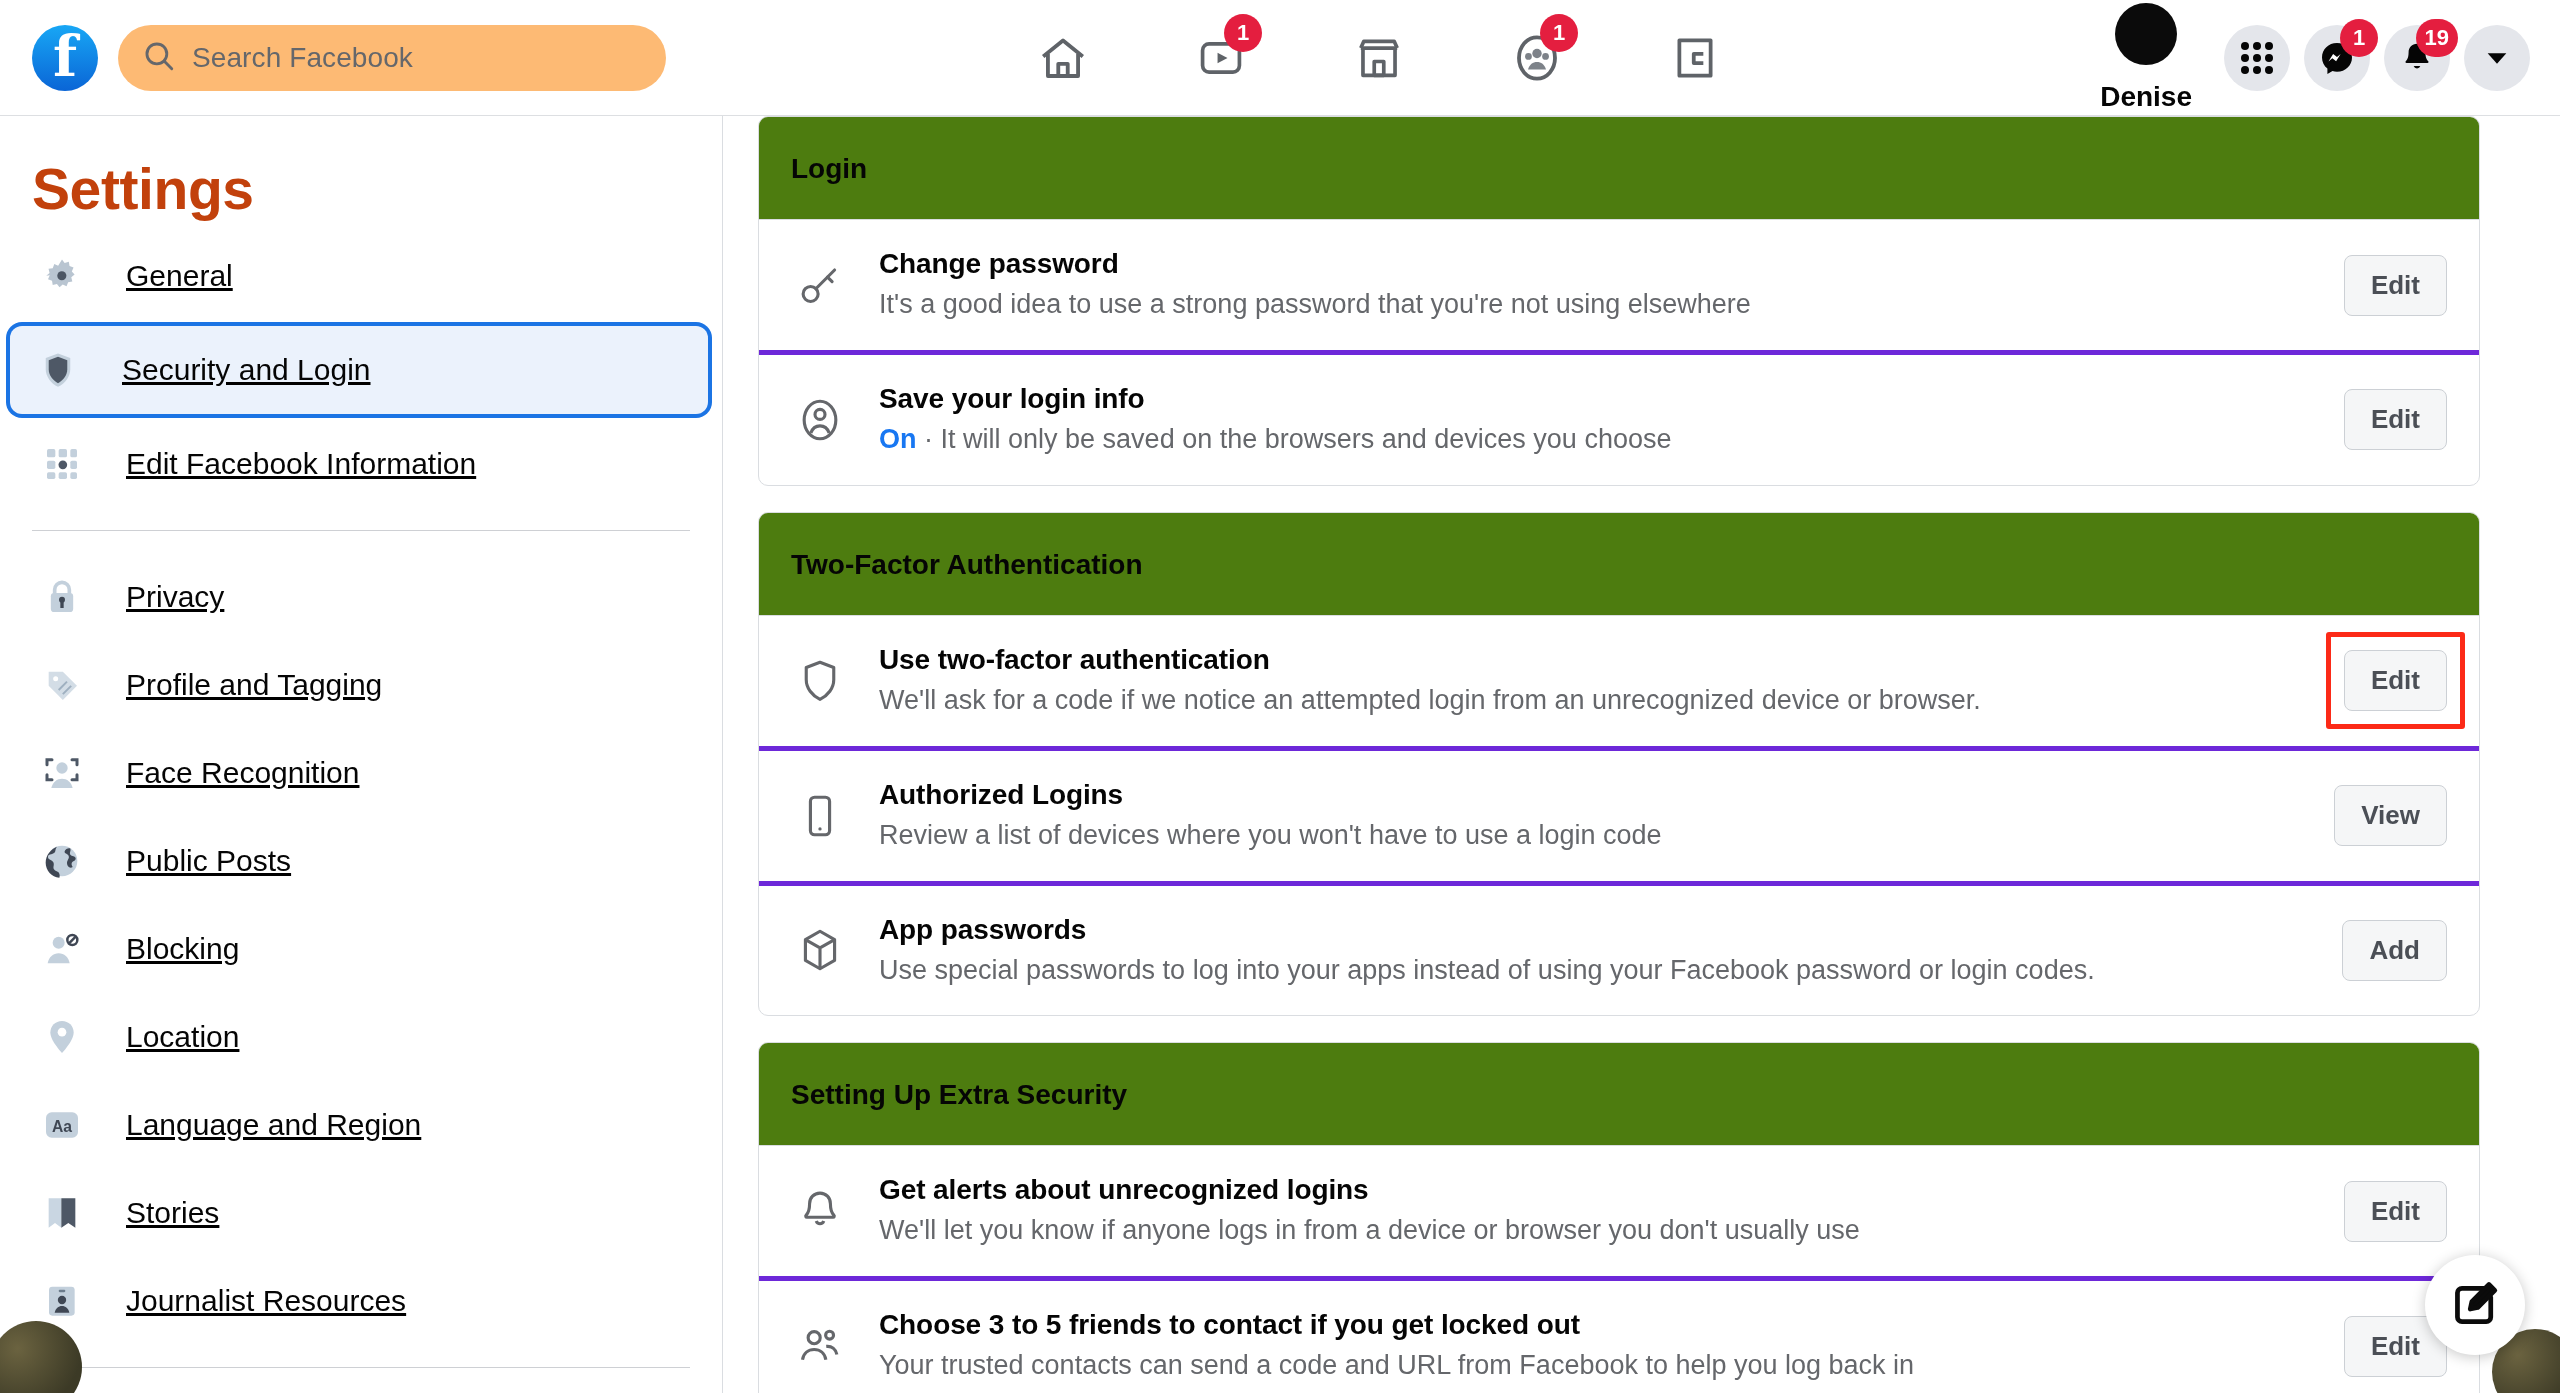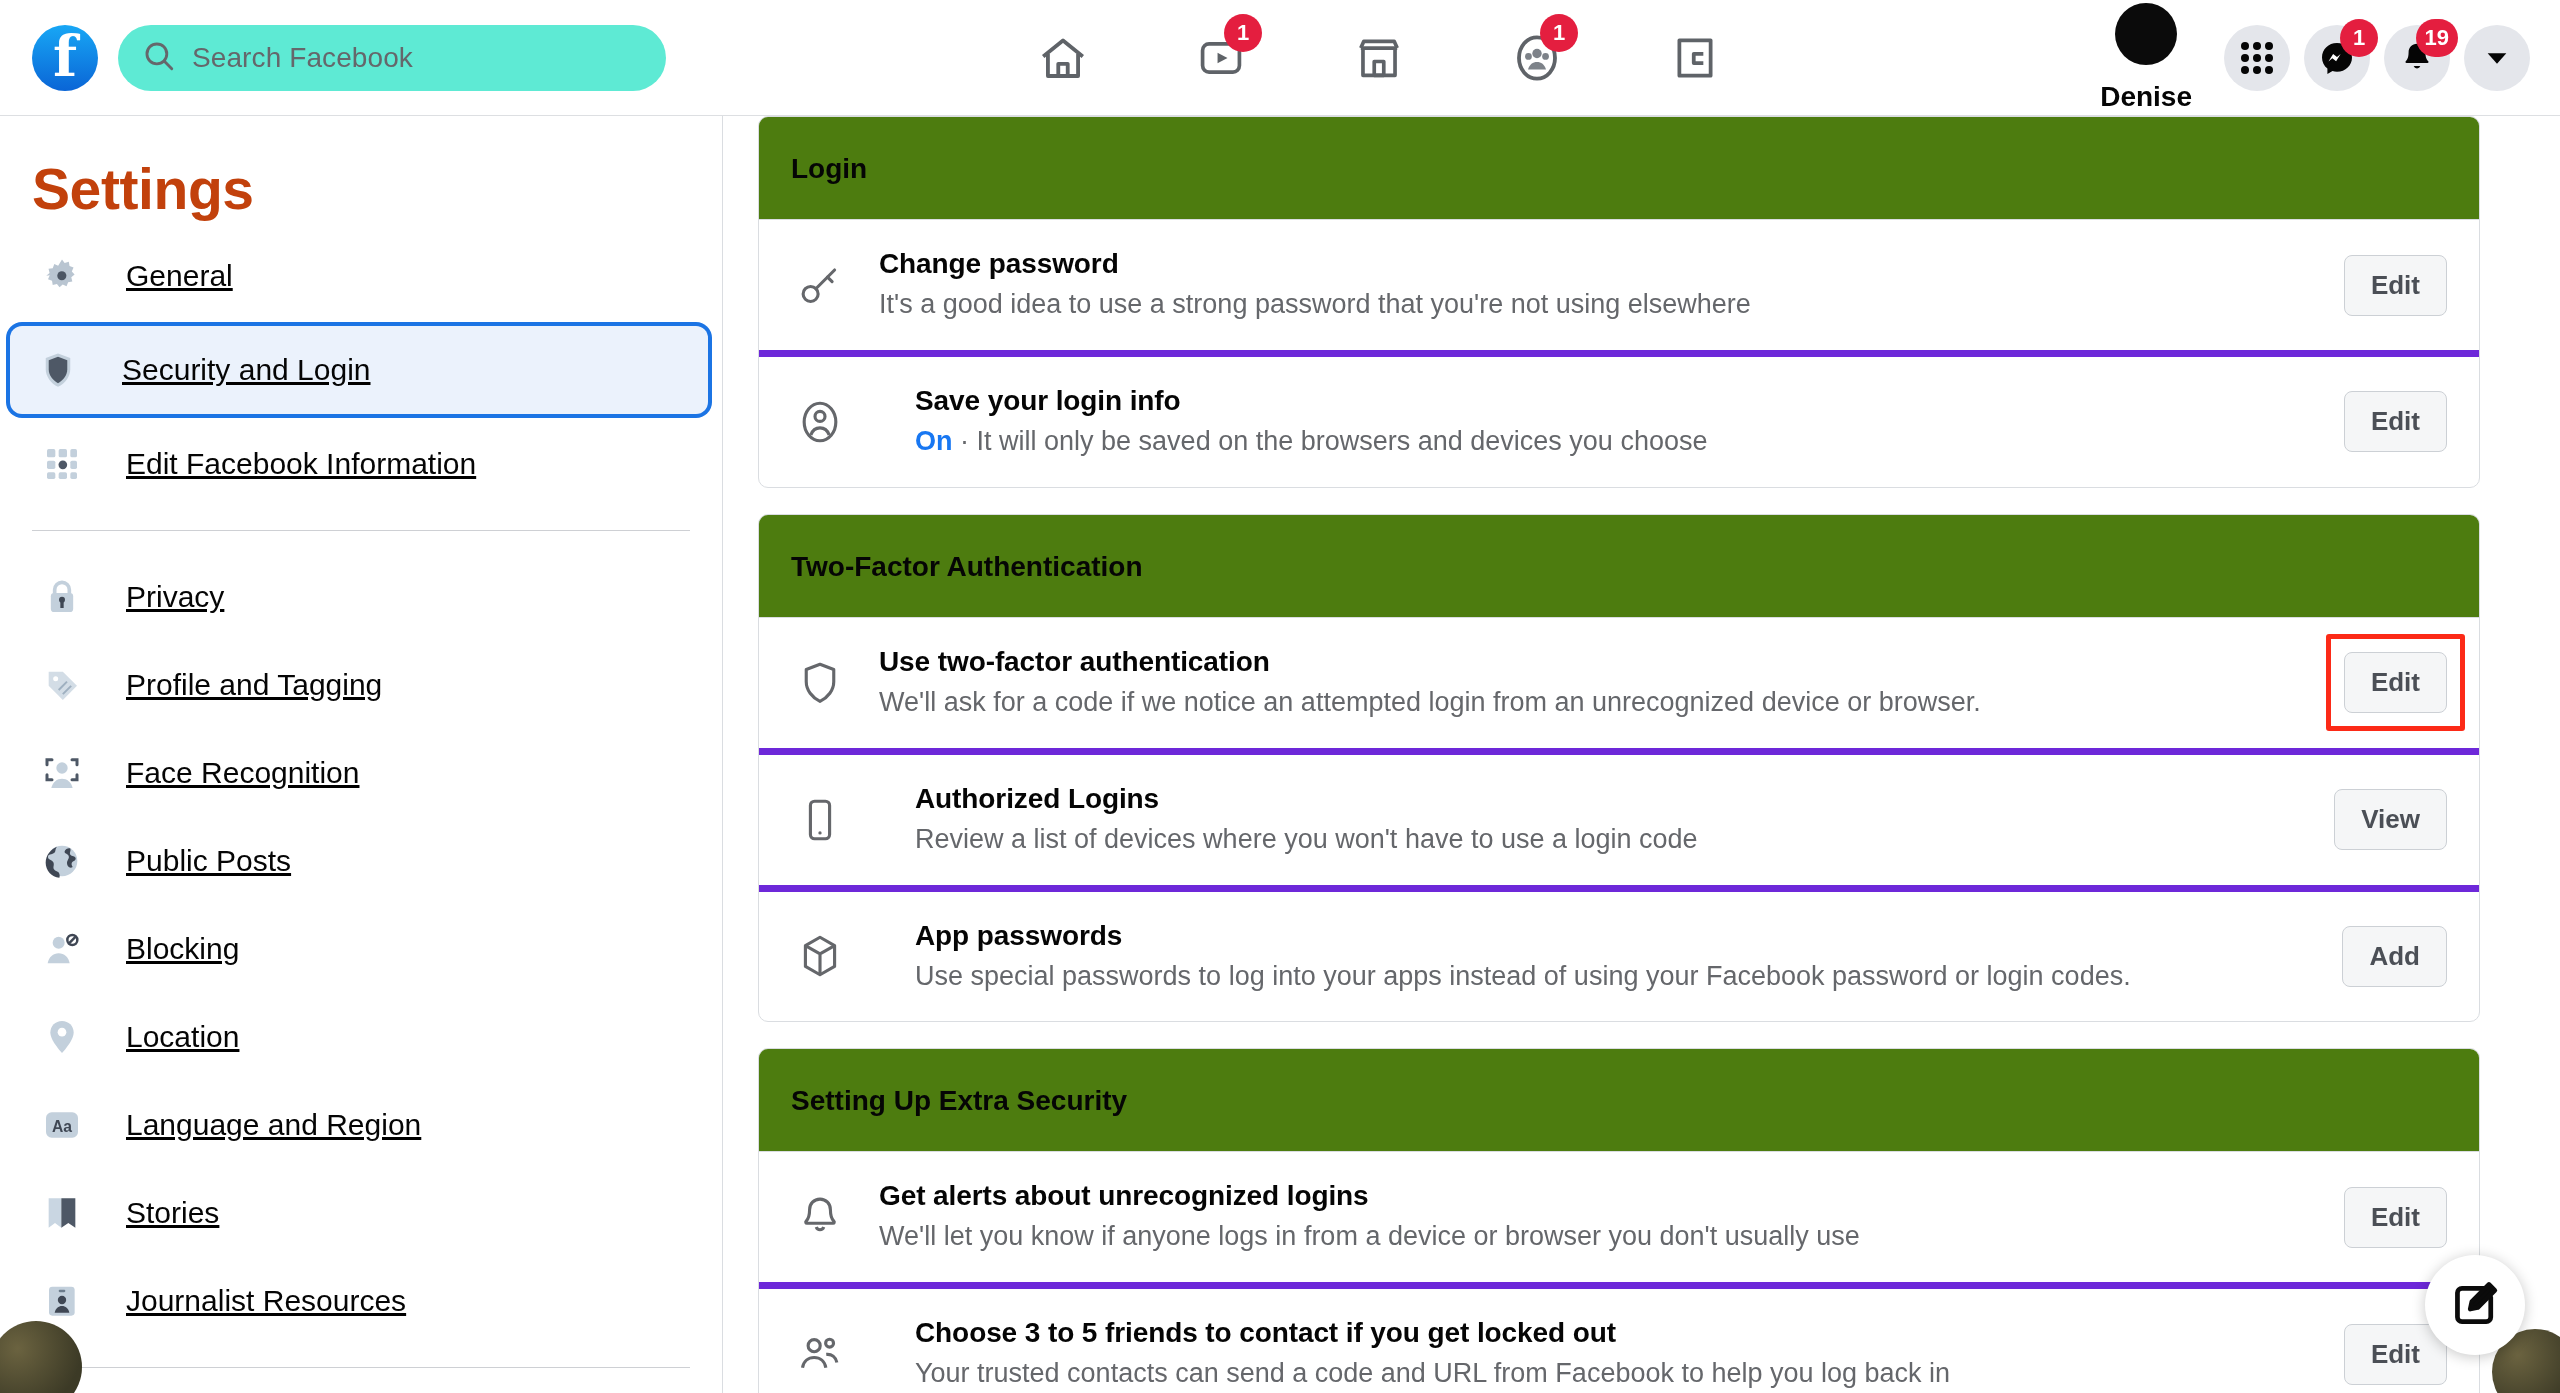--- a/index.html
+++ b/index.html
@@ -29,21 +29,21 @@
     content: "f";
     position: absolute; left: 50%; top: 48%;
     transform: translate(-50%,-50%);
     font-family: "DejaVu Serif", serif;
     font-weight: 700; font-size: 56px; color: #fff;
     line-height: 1;
   }
   #search-box {
     margin-left: 20px;
     width: 548px; height: 66px;
-    background: #5eead4; border-radius: 33px;
+    background: #fdba74; border-radius: 33px;
     display: flex; align-items: center; padding-left: 24px;
   }
   #search-box .mag { flex: 0 0 auto; display: block; }
   #search-input-text {
     margin-left: 16px;
     font-size: 28px; color: #65676b;
     letter-spacing: .1px;
   }
 
   #nav-center {
@@ -154,21 +154,21 @@
     background: #4d7c0f;
     border-bottom: 1px solid #dadde1;
     padding: 36px 32px 34px 32px;
     font-size: 28px; font-weight: 700; color: #050505;
   }
   .row {
     display: flex; align-items: center;
     padding: 28px 32px 28px 32px;
     min-height: 130px;
   }
-  .row + .row { border-top: 7px solid #6d28d9; gap: 36px; }
+  .row + .row { border-top: 5px solid #6d28d9; }
   .row-icon {
     width: 58px; flex: 0 0 58px;
     display: flex; align-items: center; justify-content: center;
     margin-right: 30px;
   }
   .row-text { flex: 1 1 auto; min-width: 0; }
   .row-title {
     font-size: 28px; font-weight: 600; color: #050505;
     margin-bottom: 8px; letter-spacing: -.1px;
   }

